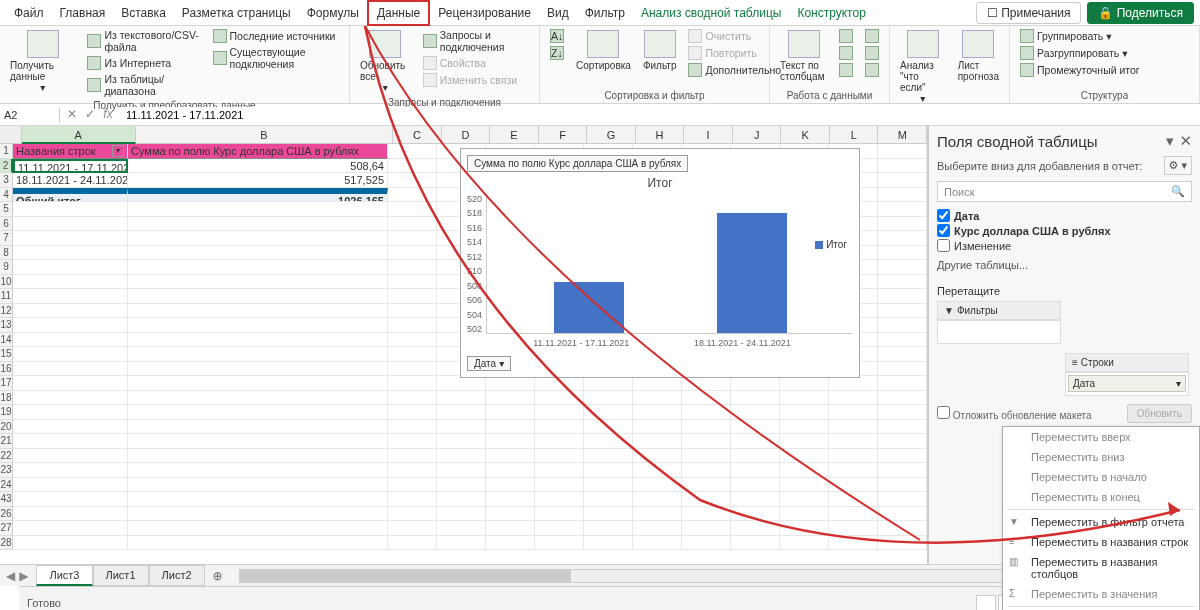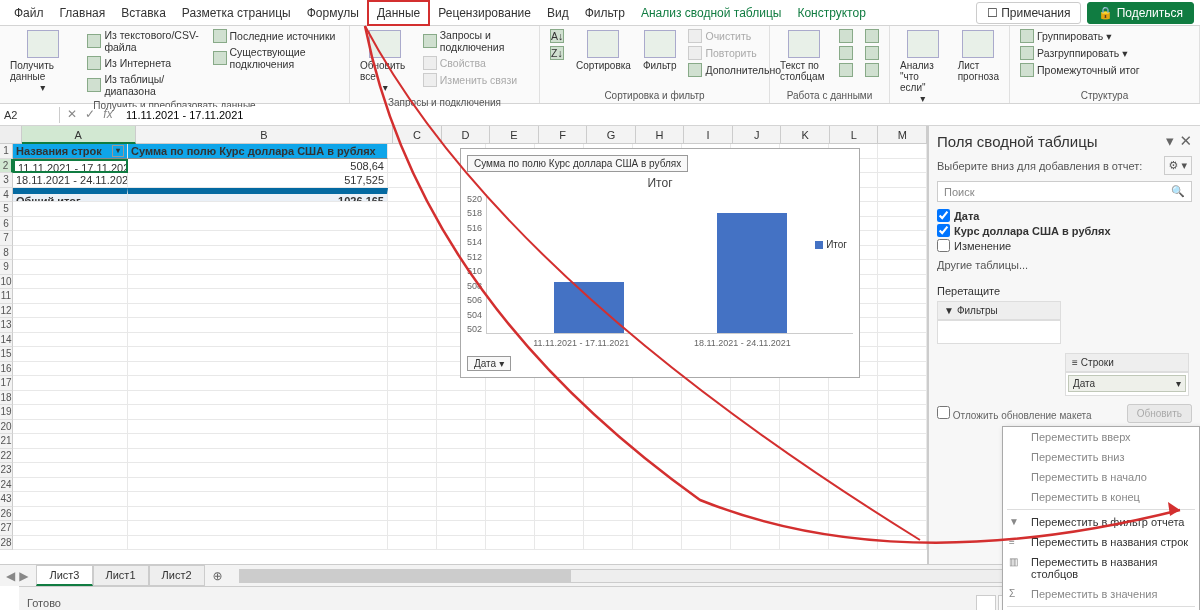--- a/index.html
+++ b/index.html
@@ -41,21 +41,21 @@
 .row-header-spacer { width: 22px; border-right: 1px solid #ccc; border-bottom: 1px solid #ccc; background: #eee; }
 .col-header { border-right: 1px solid #ccc; border-bottom: 1px solid #ccc; text-align: center; font-size: 11px; color: #333; line-height: 18px; }
 .col-header.sel { background: #d2e8d2; border-bottom: 2px solid #107c41; }
 .grid-body { display: flex; }
 .row-headers { width: 22px; }
 .row-header { height: 14.5px; border-right: 1px solid #ccc; border-bottom: 1px solid #ddd; text-align: center; font-size: 10px; color: #555; background: #f3f3f3; line-height: 14.5px; }
 .row-header.sel { background: #d2e8d2; border-right: 2px solid #107c41; }
 .cells { position: relative; flex: 1; }
 .cell-row { display: flex; height: 14.5px; }
 .cell { border-right: 1px solid #e8e8e8; border-bottom: 1px solid #e8e8e8; font-size: 11px; padding: 0 3px; line-height: 14px; overflow: hidden; white-space: nowrap; }
-.cell.hdr { font-weight: bold; background: #0ea5e9; border-bottom: 1px solid #888; }
+.cell.hdr { font-weight: normal; background: #ec4899; border-bottom: 1px solid #888; }
 .cell.total { font-weight: bold; background: #eaf0f7; border-top: 6px solid #0369a1; }
 .cell.selected { border: 2px solid #107c41; }
 .cell.num { text-align: right; }
 .cell .dd-arrow { float: right; border: 1px solid #999; width: 12px; height: 12px; font-size: 8px; line-height: 10px; text-align: center; margin-top: 1px; }
 
 
 .chart-box { position: absolute; left: 460px; top: 22px; width: 400px; height: 230px; border: 1px solid #aaa; background: #fff; padding: 6px; }
 .chart-title-badge { display: inline-block; border: 1px solid #999; padding: 2px 6px; font-size: 10px; background: #f8f8f8; margin-bottom: 4px; }
 .chart-subtitle { text-align: center; font-size: 12px; color: #444; margin-bottom: 4px; }
 .chart-plot { display: flex; height: 140px; }

